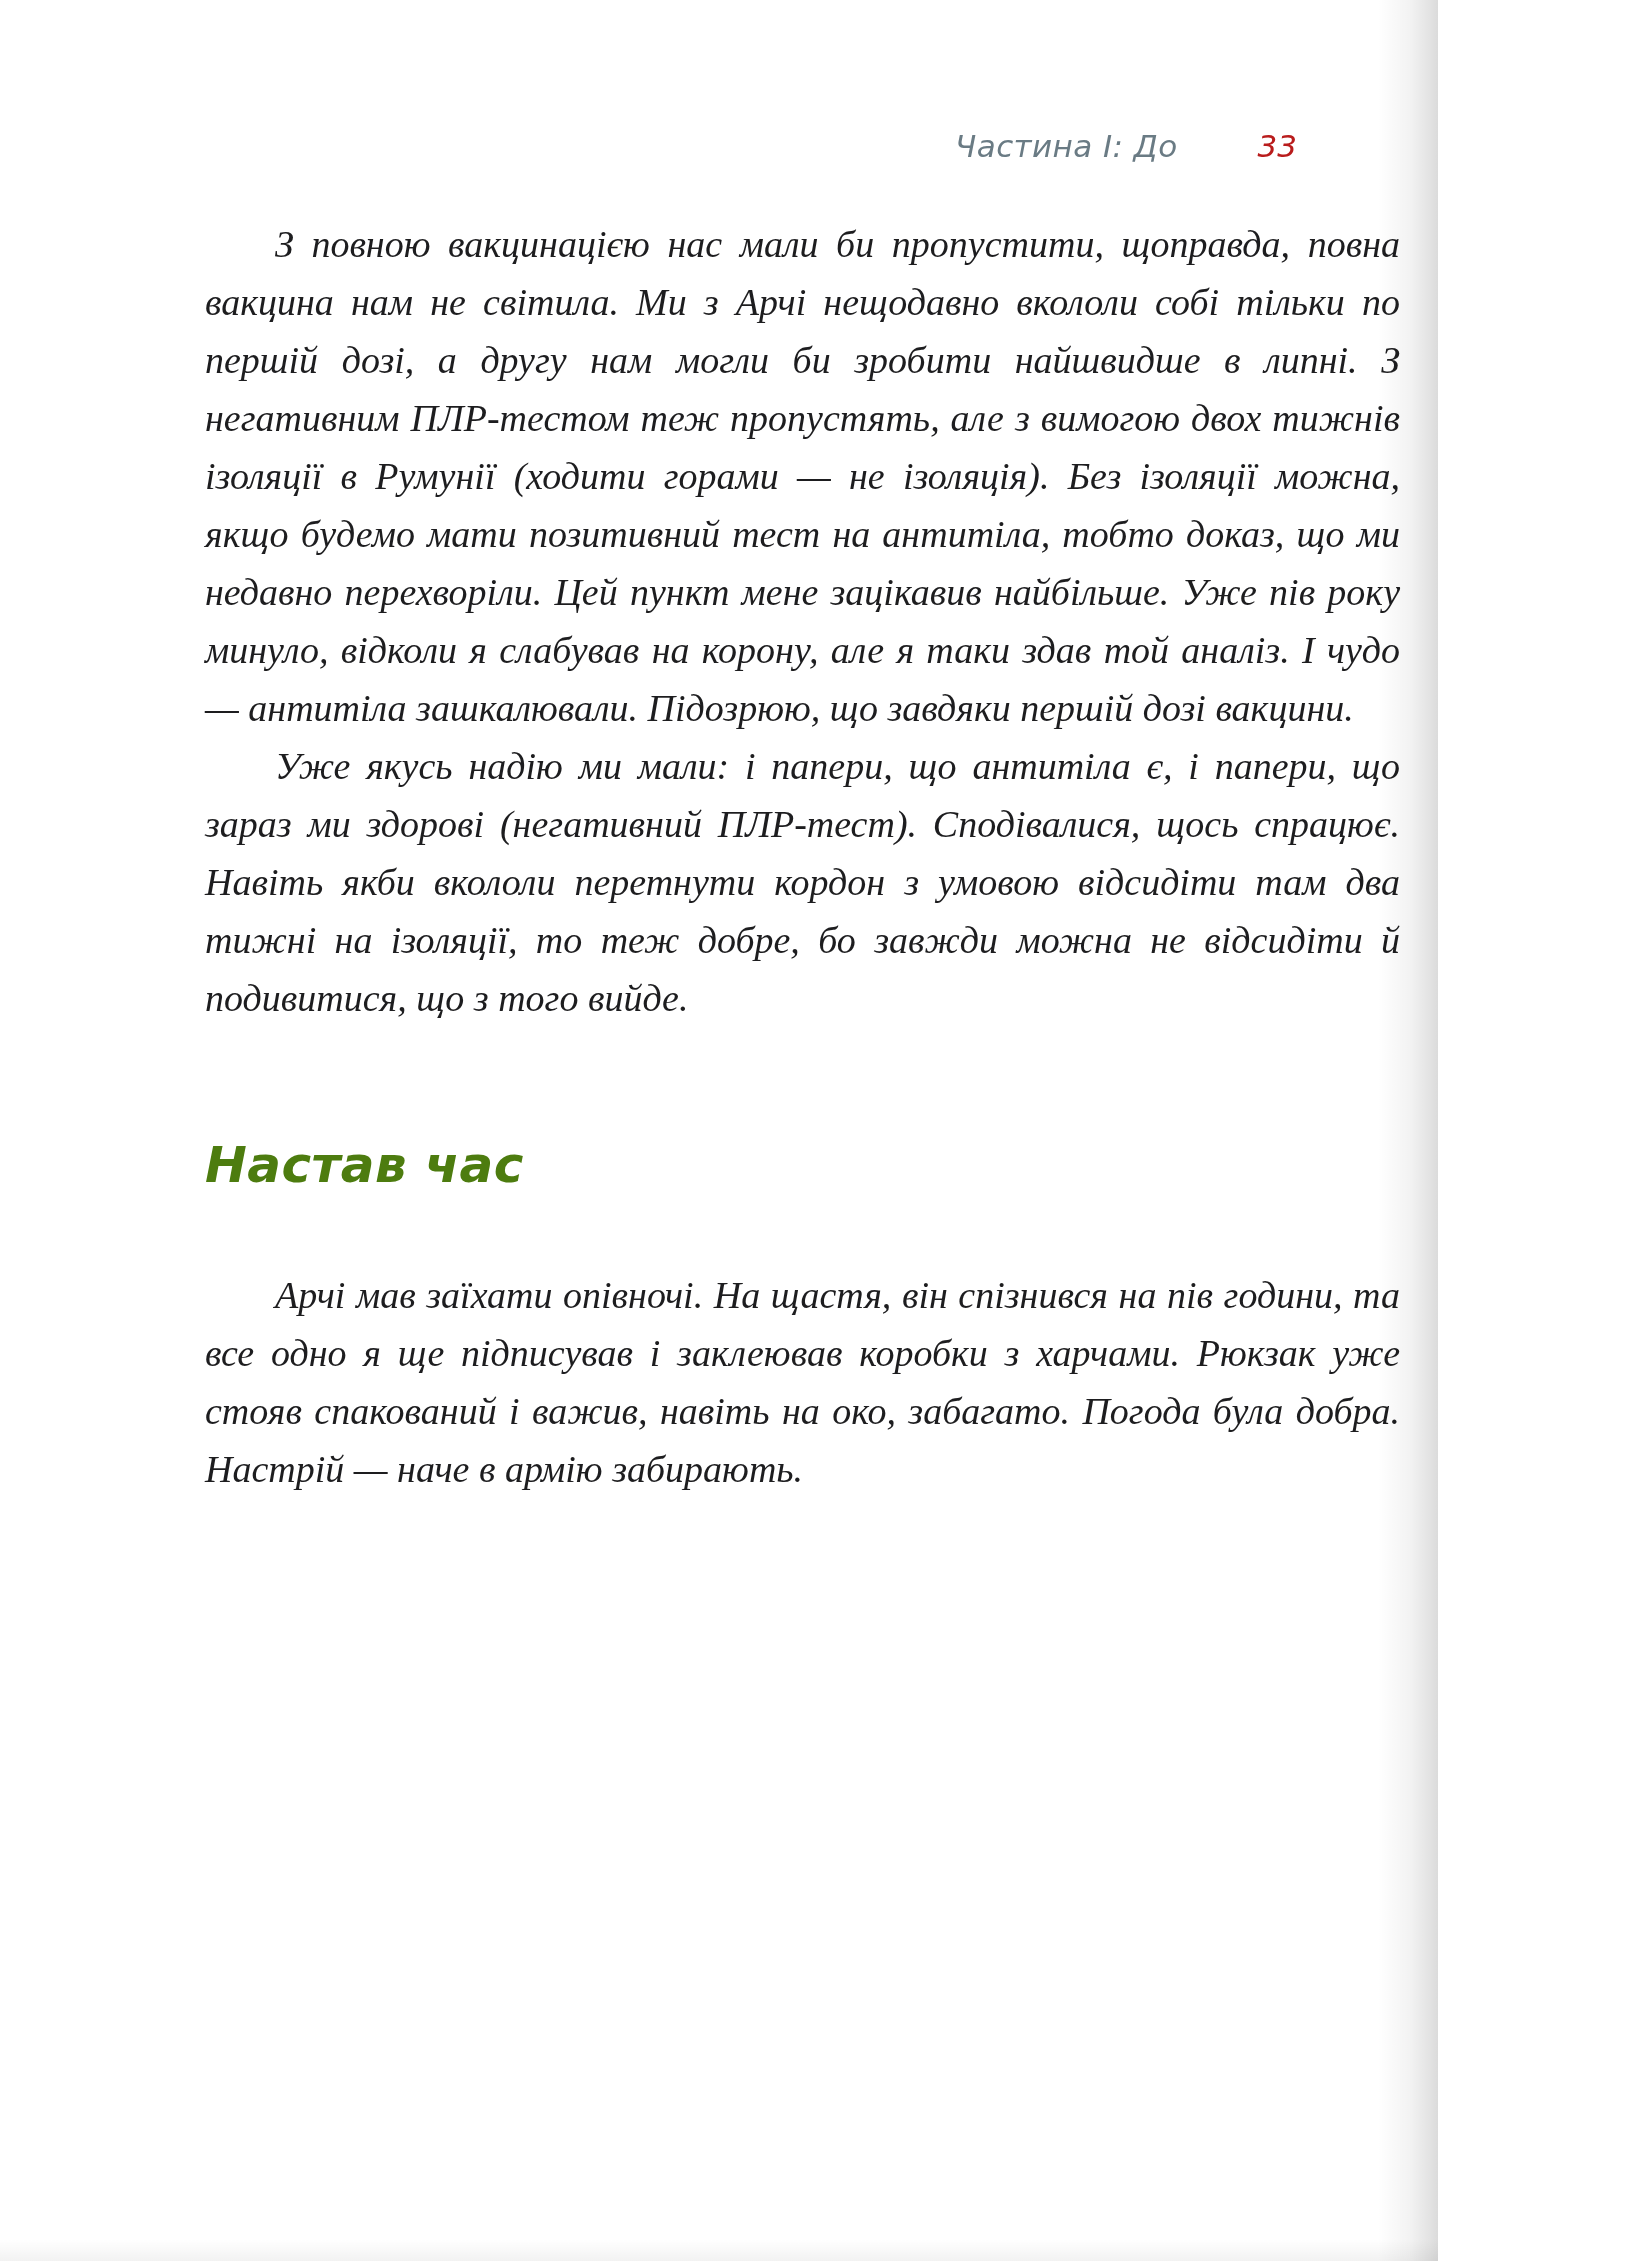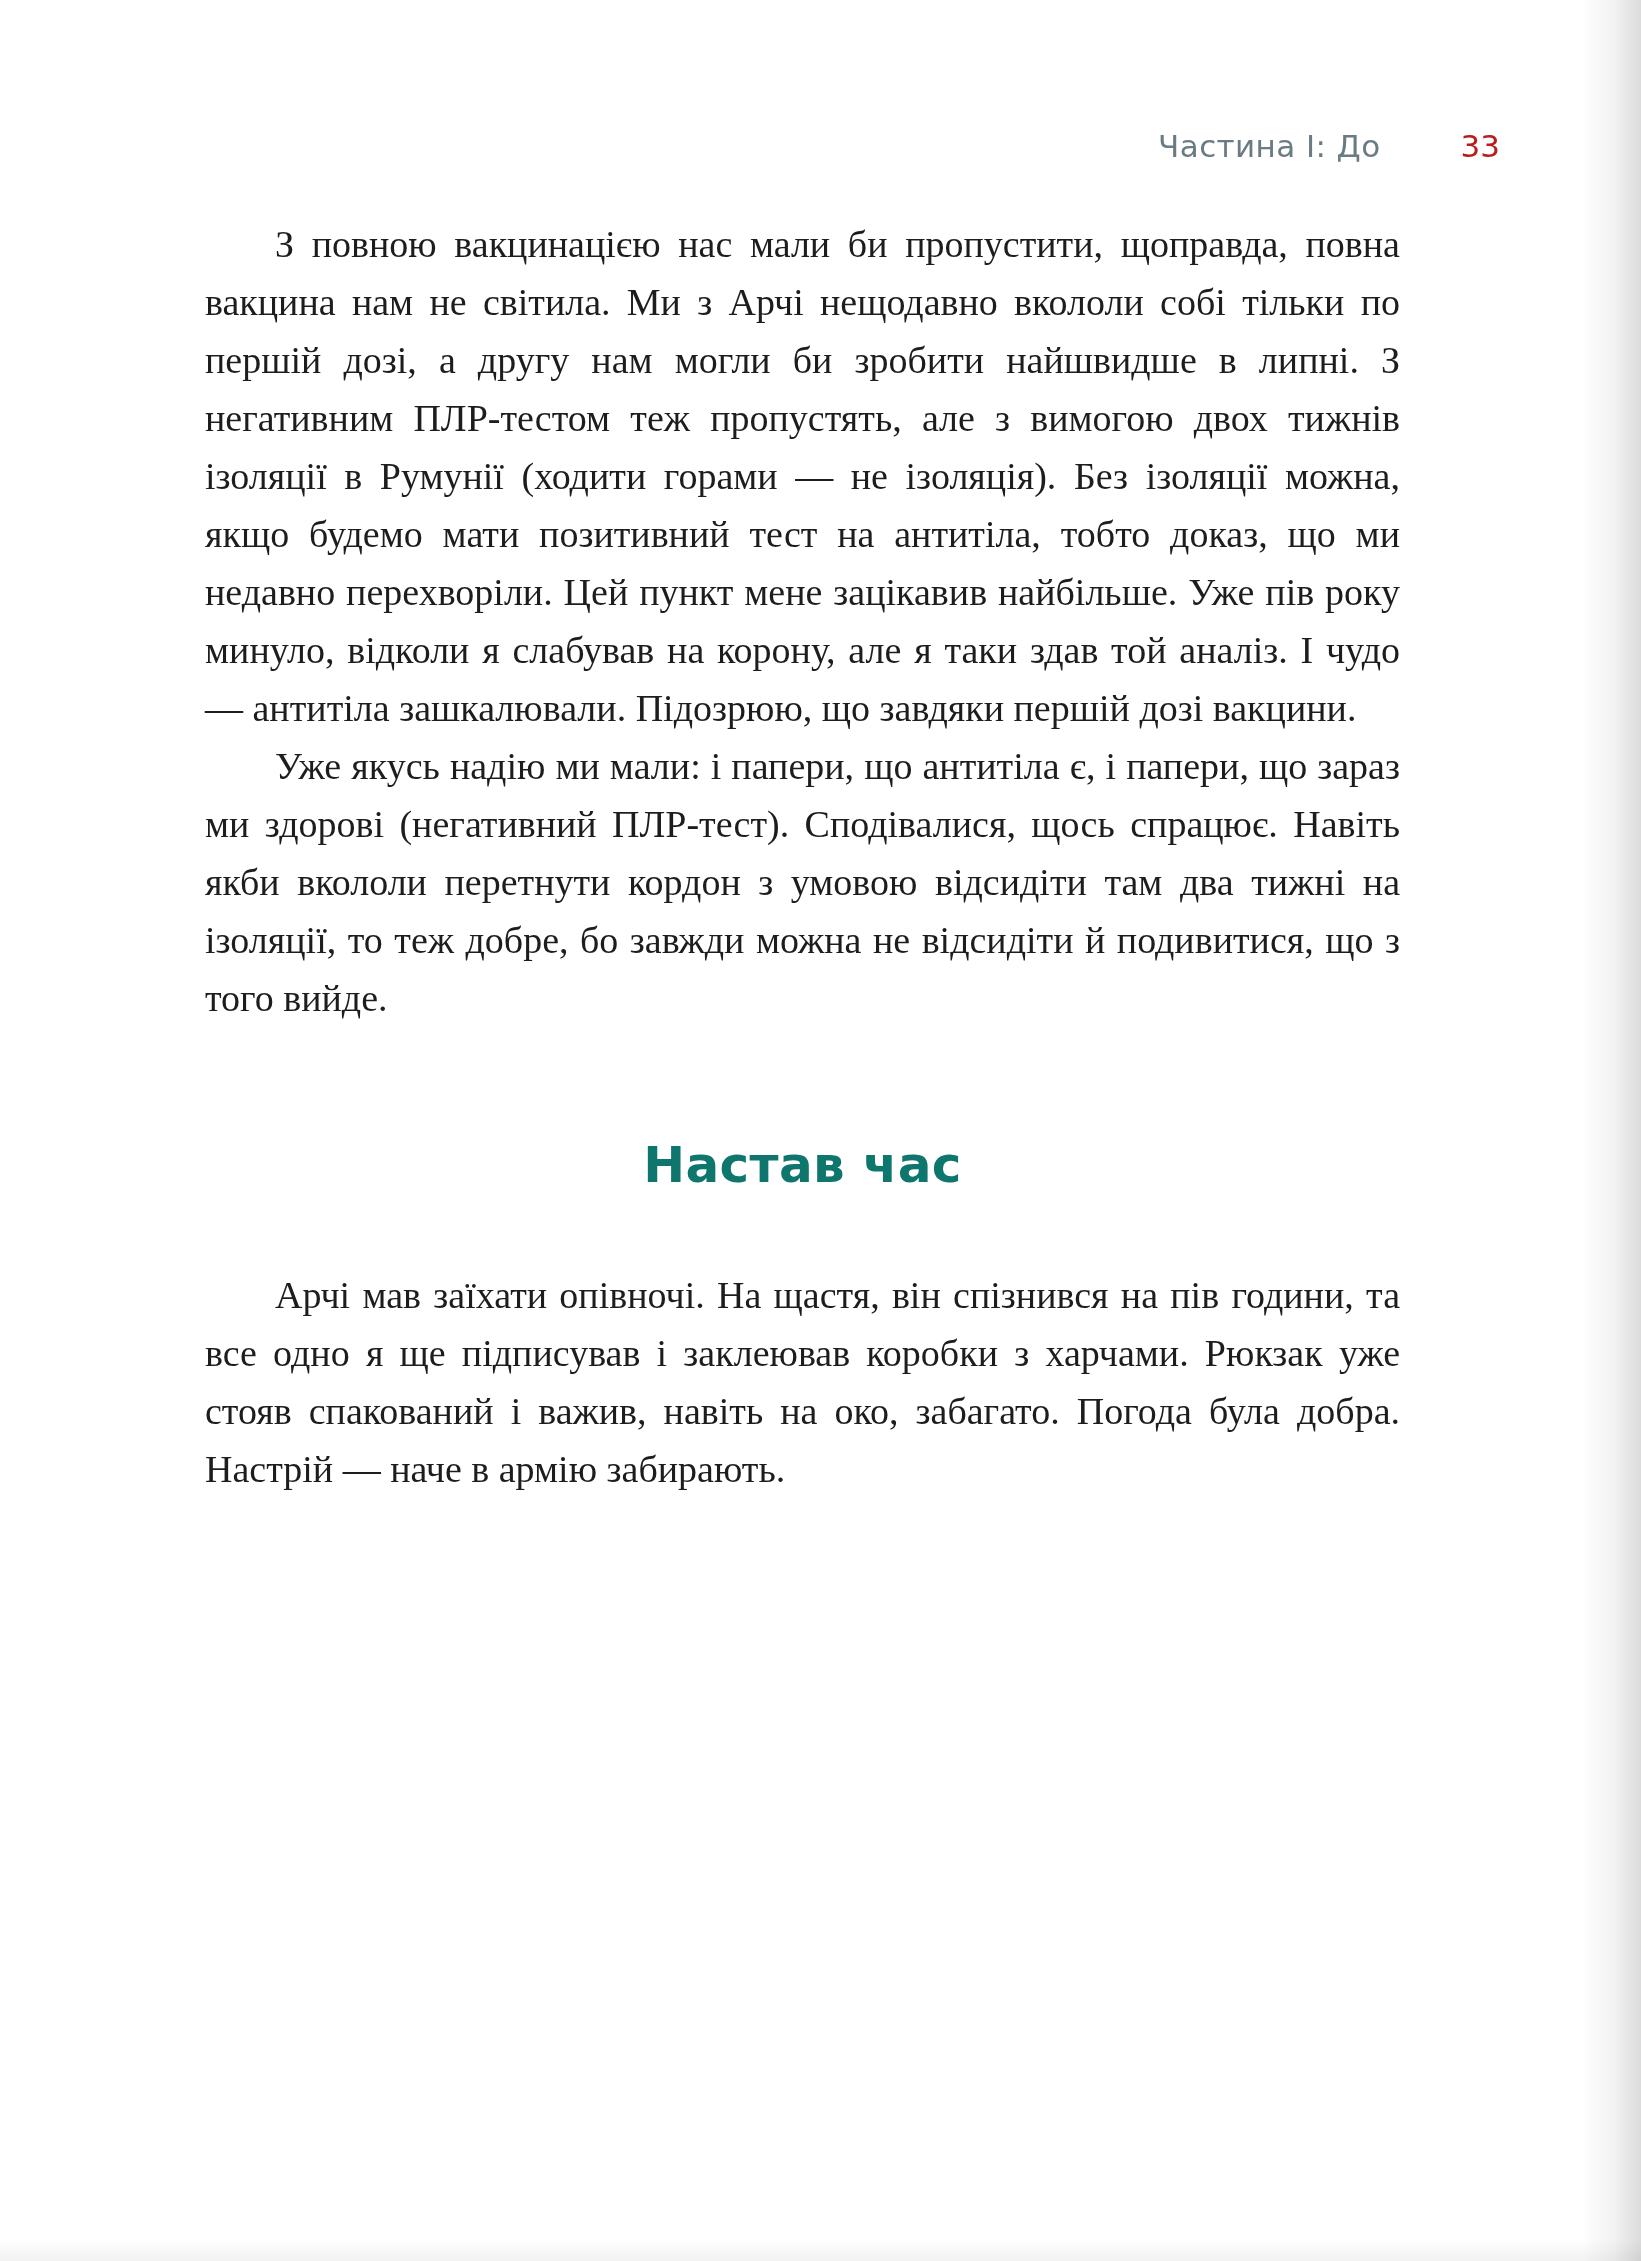--- a/index.html
+++ b/index.html
@@ -2,25 +2,26 @@
 <html lang="uk" style="font-size:13.7px"><head>
 <meta charset="utf-8">
 <style>
   html, body {
     margin: 0;
     padding: 0;
     background: #ffffff;
   }
   .page {
     position: relative;
-    width: 1641px;
+    width: 1438px;
     height: 2261px;
     background: #ffffff;
     overflow: hidden;
     font-family: "Liberation Serif", serif;
+    font-style: italic;
   }
   .running-header {
     position: absolute;
     top: 128px;
     left: 0;
     right: 141px;
     display: flex;
     justify-content: flex-end;
     align-items: baseline;
     gap: 80px;
@@ -52,22 +53,22 @@
     text-indent: 0;
   }
   .para.indent {
     text-indent: 70px;
   }
   .section-heading {
     font-family: "DejaVu Sans", sans-serif;
     font-weight: 700;
     font-size: 50px;
     line-height: 55px;
-    color: #0f766e;
-    text-align: center;
+    color: #4d7c0f;
+    text-align: left;
     margin: 111px 0 73px 0;
     letter-spacing: 0.4px;
   }
   .page-edge {
     position: absolute;
     top: 0;
     right: 0;
     width: 60px;
     height: 100%;
     background: linear-gradient(to right,

